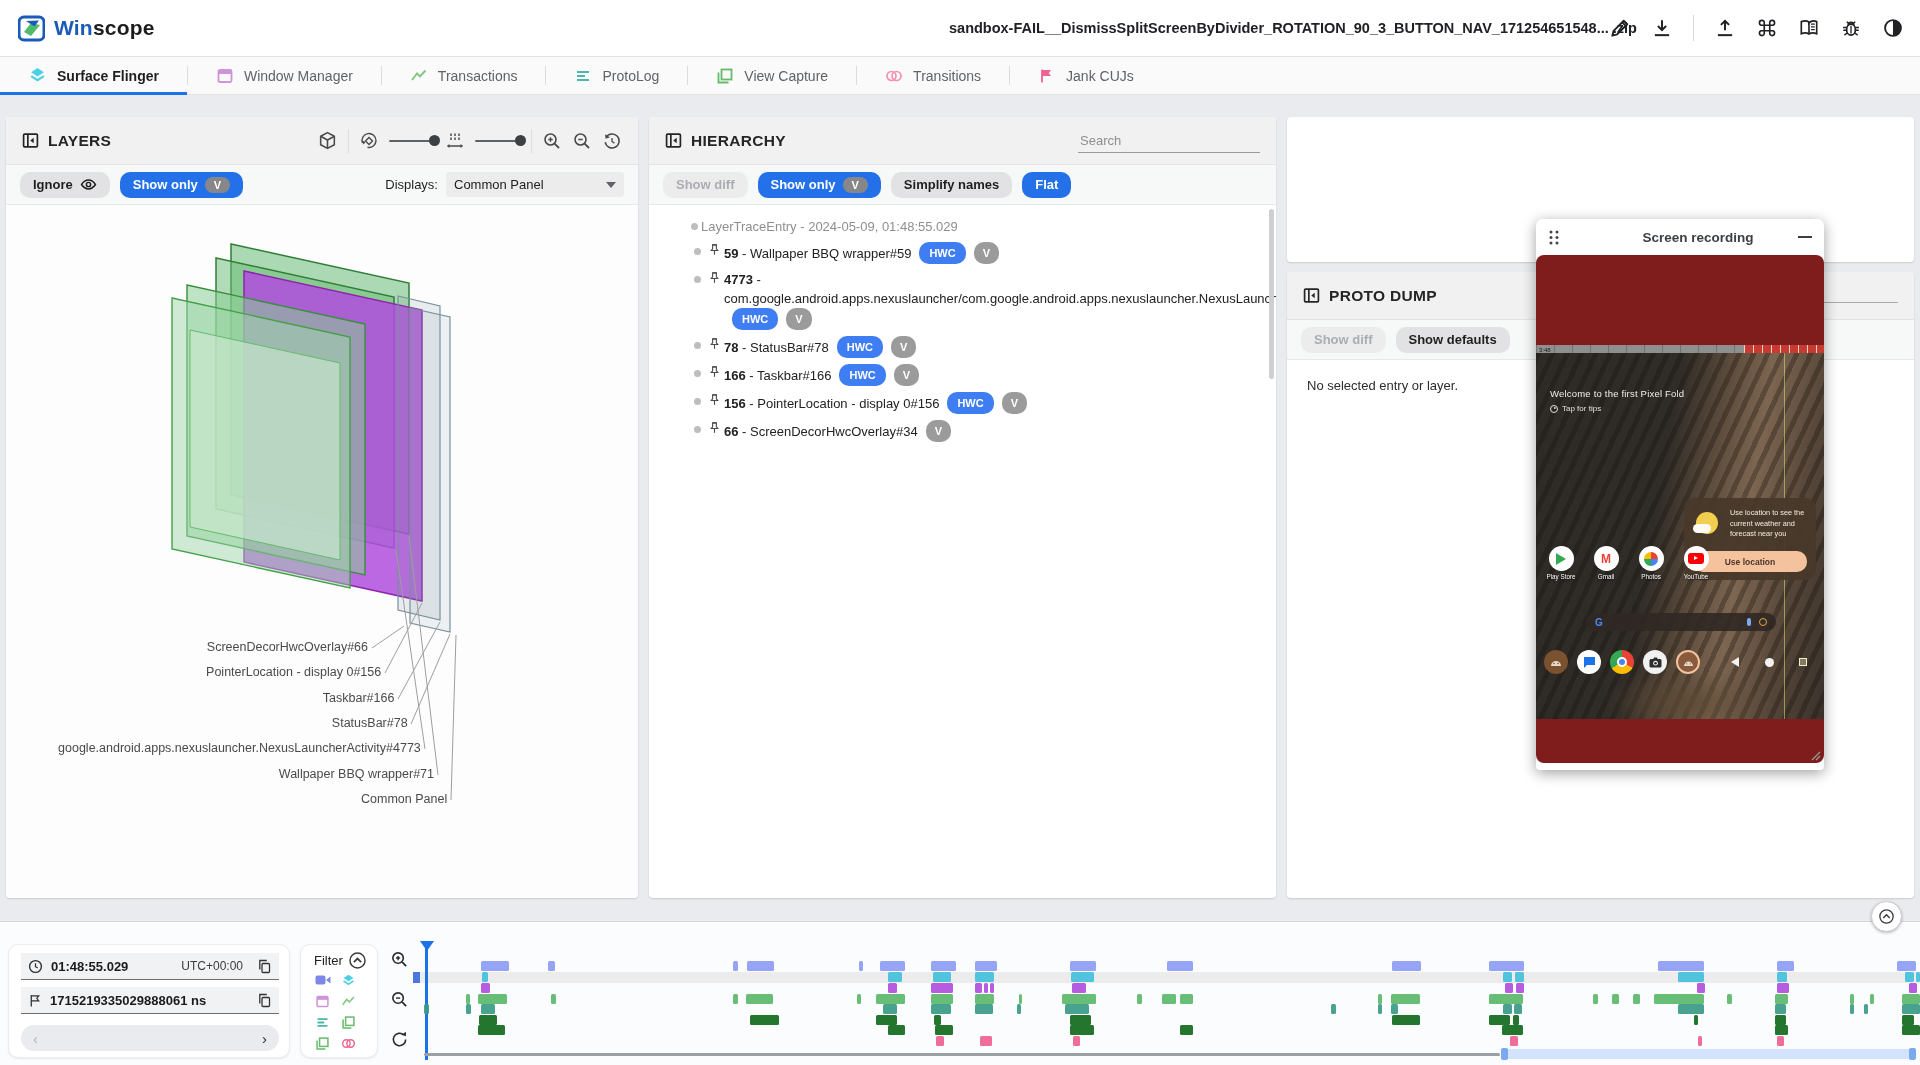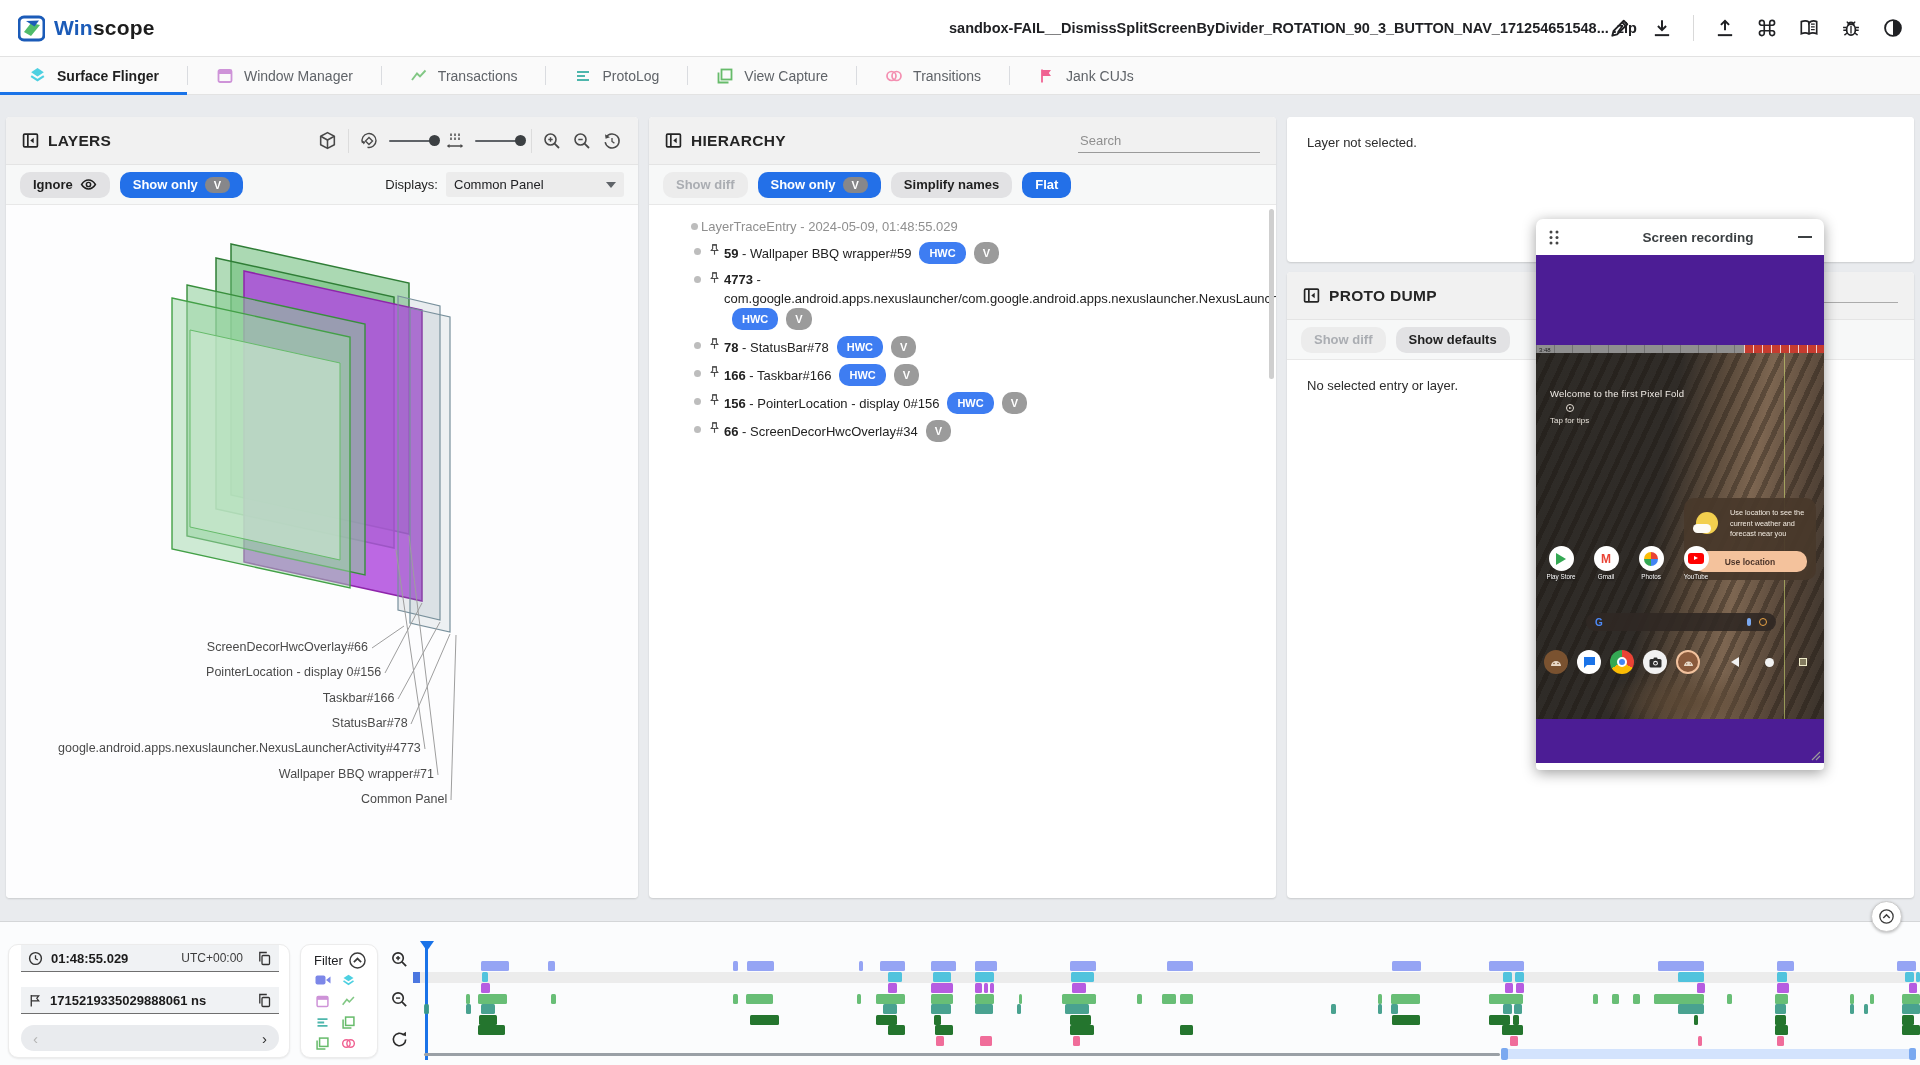--- a/index.html
+++ b/index.html
@@ -80,34 +80,34 @@
   #proto-card { left:1287px; top:177px; width:627px; height:626px; }
   .empty-text { padding:18px 20px; font-size:13px; color:#2c2c2c; background:#fff;}
   .proto-search-line { position:absolute; right:16px; top:30px; width:82px; border-bottom:1px solid #ababab;}
 
   
   #rec-win { position:absolute; left:1536px; top:219px; width:288px; height:551px; z-index:50;
     background:#fff; border-radius:7px 7px 4px 4px; box-shadow:0 3px 14px rgba(0,0,0,.38); }
   .rec-titlebar { height:36px; display:flex; align-items:center; padding:0 12px; }
   .rec-title { position:absolute; left:0; right:0; text-align:center; font-size:13.5px; font-weight:bold; color:#3c4043;padding-left:36px;}
   .rec-min { margin-left:auto; width:14px; height:2.5px; background:#3c4043; cursor:pointer; z-index:2;}
-  .rec-video { position:relative; height:508px; background:#4c1d95; overflow:hidden; }
+  .rec-video { position:relative; height:508px; background:#7f1d1d; overflow:hidden;border-radius:8px; }
   .phone-shot { position:absolute; left:0; top:98px; width:288px; height:366px;
     background:
       radial-gradient(ellipse 120px 50px at 150px 350px, rgba(92,72,52,.8), rgba(92,72,52,0) 70%),
       repeating-linear-gradient(115deg, rgba(20,14,8,.30) 0 5px, rgba(20,14,8,0) 5px 13px),
       linear-gradient(100deg, #2e2b27 0%, #302c28 42%, #5a4a3b 55%, #7d6651 68%, #564639 84%, #39322b 100%);
   }
   .statusbar { position:absolute; left:0; top:90px; width:288px; height:9px; background:#8f8f8f;
     display:flex; align-items:center; font-size:6px; color:#1d1d1d; padding:0 3px;
     background-image:repeating-linear-gradient(90deg, rgba(60,60,60,.35) 0 1px, transparent 1px 18px);}
   .rec-chip { position:absolute; right:0; top:90px; width:80px; height:9px; background:#c63b2f;
     background-image:repeating-linear-gradient(90deg, rgba(255,255,255,.75) 0 1px, transparent 1px 9px);}
   .welcome { position:absolute; left:14px; top:133px; font-size:9.5px; color:#f1ece6; letter-spacing:.2px;}
-  .tips { position:absolute; left:14px; top:149px; font-size:8px; color:#e6e0d8; display:flex; align-items:center; gap:4px;flex-direction:column;}
+  .tips { position:absolute; left:14px; top:149px; font-size:8px; color:#e6e0d8; display:flex; align-items:center; gap:4px;}
   .tips .play { width:8px; height:8px; border:1px solid #e6e0d8; border-radius:50%; position:relative;}
   .tips .play::after { content:""; position:absolute; left:2.5px; top:1.8px; border-left:3px solid #e6e0d8;
     border-top:1.6px solid transparent; border-bottom:1.6px solid transparent;}
   .weather { position:absolute; right:8px; top:243px; width:132px; height:82px; border-radius:10px;
     background:rgba(72,56,42,.94); }
   .weather .sun { position:absolute; left:12px; top:14px; width:22px; height:22px; border-radius:50%; background:#f2cf4e;}
   .weather .cloud { position:absolute; left:9px; top:26px; width:18px; height:9px; border-radius:8px; background:#fdfbf6;}
   .weather-text { position:absolute; left:46px; top:10px; width:80px; font-size:7.3px; line-height:1.45; color:#f3ece2;}
   .weather-btn { position:absolute; left:9px; right:9px; bottom:8px; height:21px; background:#f4c29c;
     border-radius:10px; font-size:8.5px; font-weight:bold; color:#4c352a; display:flex; align-items:center; justify-content:center; cursor:pointer;}
@@ -469,21 +469,20 @@
       <path d="M7 7.6v4.6" stroke="#4a4a4a" stroke-width="1.2"></path>
       <path d="M4.5 1.5h5" stroke="#4a4a4a" stroke-width="1.2"></path>
     </svg>
     <span class="node-text"><b class="nid">66</b><span class="nname"> - ScreenDecorHwcOverlay#34</span><span class="chip v">V</span></span>
   </div>
 </div>
     <div class="hier-scroll"></div>
   </section>
 
   <section class="card" id="props-card">
-    <div class="empty-text">Layer not selected.</div>
   </section>
 
   <section class="card" id="proto-card">
     <div class="card-head" style="position:relative;">
       <svg width="17" height="17" viewBox="0 0 16 16">
         <rect x="1.5" y="2" width="13" height="12" rx="1" fill="none" stroke="#252525" stroke-width="1.6"></rect>
         <path d="M5.5 2v12" stroke="#252525" stroke-width="1.6"></path>
         <polygon points="11,5.5 7.8,8 11,10.5" fill="#252525"></polygon>
       </svg>
       <span class="card-title">PROTO DUMP</span>
@@ -606,21 +605,21 @@
 
 <footer class="footer">
   <div class="collapse-btn">
     <svg width="15" height="15" viewBox="0 0 14 14">
       <circle cx="7" cy="7" r="6.2" fill="none" stroke="#3c3c3c" stroke-width="1.2"></circle>
       <polyline points="4,8.4 7,5.4 10,8.4" fill="none" stroke="#3c3c3c" stroke-width="1.4"></polyline>
     </svg>
   </div>
 
   <div class="time-card">
-    <div class="t-row" style="top:0;text-align:center;">
+    <div class="t-row" style="top:8px;text-align:center;">
       <svg width="15" height="15" viewBox="0 0 15 15">
         <circle cx="7.5" cy="7.5" r="5.9" fill="none" stroke="#333" stroke-width="1.4"></circle>
         <path d="M7.5 4.3v3.4l2.3 1.3" fill="none" stroke="#333" stroke-width="1.3"></path>
       </svg>
       <span class="val">01:48:55.029</span>
       <span class="tz">UTC+00:00</span>
       <svg class="copy" width="15" height="15" viewBox="0 0 15 15">
         <rect x="5" y="4.5" width="7.5" height="9" rx="1" fill="none" stroke="#333" stroke-width="1.3"></rect>
         <path d="M2.8 10.5v-9h7" fill="none" stroke="#333" stroke-width="1.3"></path>
       </svg>

